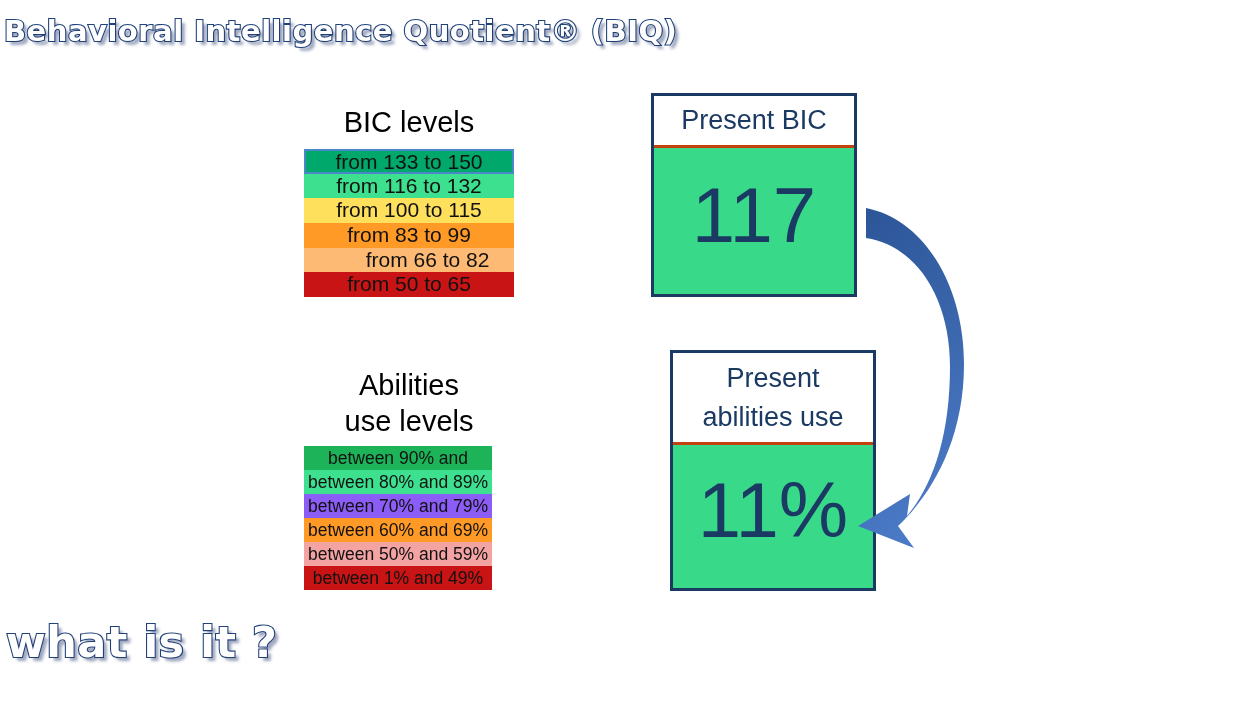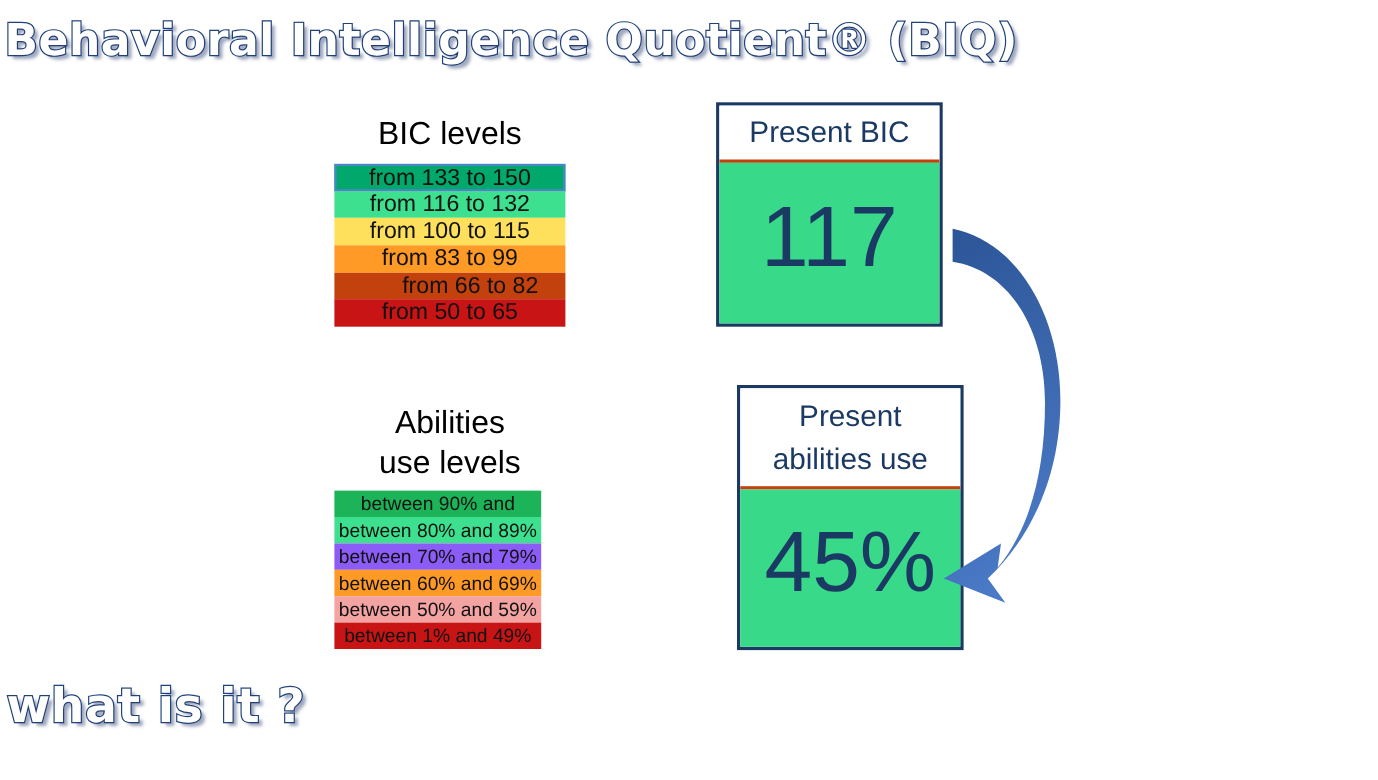--- a/index.html
+++ b/index.html
@@ -24,21 +24,21 @@
     color: #ffffff;
     white-space: nowrap;
     letter-spacing: 0.5px;
     -webkit-text-stroke: 2.2px #20427a;
     paint-order: stroke fill;
     text-shadow: 4px 4px 3px rgba(40, 60, 110, 0.45);
   }
   #main-title {
     left: 4px;
     top: 14px;
-    font-size: 40px;
+    font-size: 29px;
   }
   #question-title {
     left: 6px;
     top: 617px;
     font-size: 43px;
   }
 
   
   .section-caption {
     position: absolute;
@@ -162,21 +162,21 @@
 
 <div class="outline-title" id="main-title">Behavioral Intelligence Quotient® (BIQ)</div>
 
 <div class="section-caption" id="bic-levels-caption">BIC levels</div>
 
 <div class="legend-table" id="bic-legend-table">
   <div class="legend-row" style="background:#00a86b;">from 133 to 150</div>
   <div class="legend-row" style="background:#3ce08f;">from 116 to 132</div>
   <div class="legend-row" style="background:#ffe05c;">from 100 to 115</div>
   <div class="legend-row" style="background:#ff9a26;">from 83 to 99</div>
-  <div class="legend-row" style="background:#c2410c;padding-left:37px;">from 66 to 82</div>
+  <div class="legend-row" style="background:#fdba74;padding-left:37px;">from 66 to 82</div>
   <div class="legend-row" style="background:#c81414;">from 50 to 65</div>
 </div>
 
 <div class="section-caption" id="abilities-levels-caption">
   <div>Abilities</div>
   <div>use levels</div>
 </div>
 
 <div class="legend-table" id="abilities-legend-table">
   <div class="legend-row" style="background:#1cb359;">between 90% and 100%</div>
@@ -188,21 +188,21 @@
 </div>
 
 <div class="metric-box" id="present-bic-box">
   <div class="metric-header">Present BIC</div>
   <div class="metric-value">117</div>
 </div>
 
 <div class="metric-box" id="present-abilities-box">
   <div class="metric-header">Present
 abilities use</div>
-  <div class="metric-value">45%</div>
+  <div class="metric-value">11%</div>
 </div>
 
 <svg id="flow-arrow" viewBox="0 0 130 370" xmlns="http://www.w3.org/2000/svg">
   <defs>
     <linearGradient id="arrowGrad" x1="0" y1="0" x2="0.25" y2="1">
       <stop offset="0%" stop-color="#2b5597"></stop>
       <stop offset="45%" stop-color="#3863a8"></stop>
       <stop offset="100%" stop-color="#4a79c6"></stop>
     </linearGradient>
   </defs>

